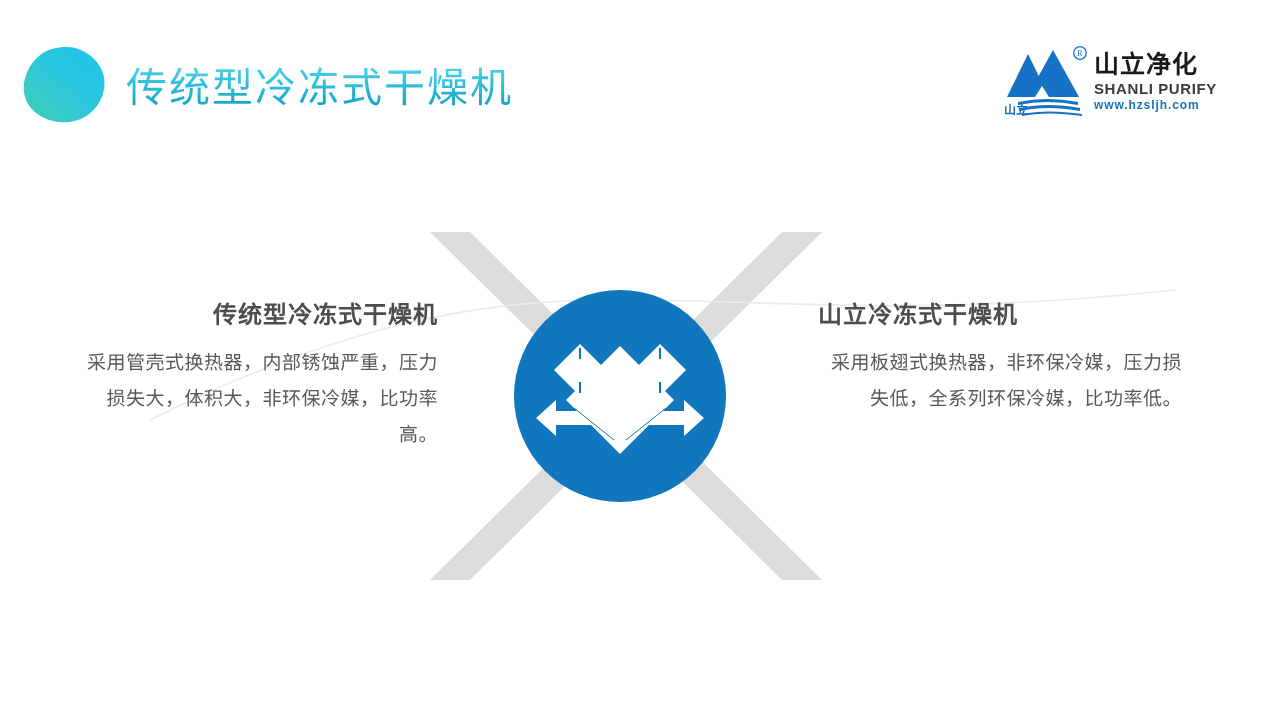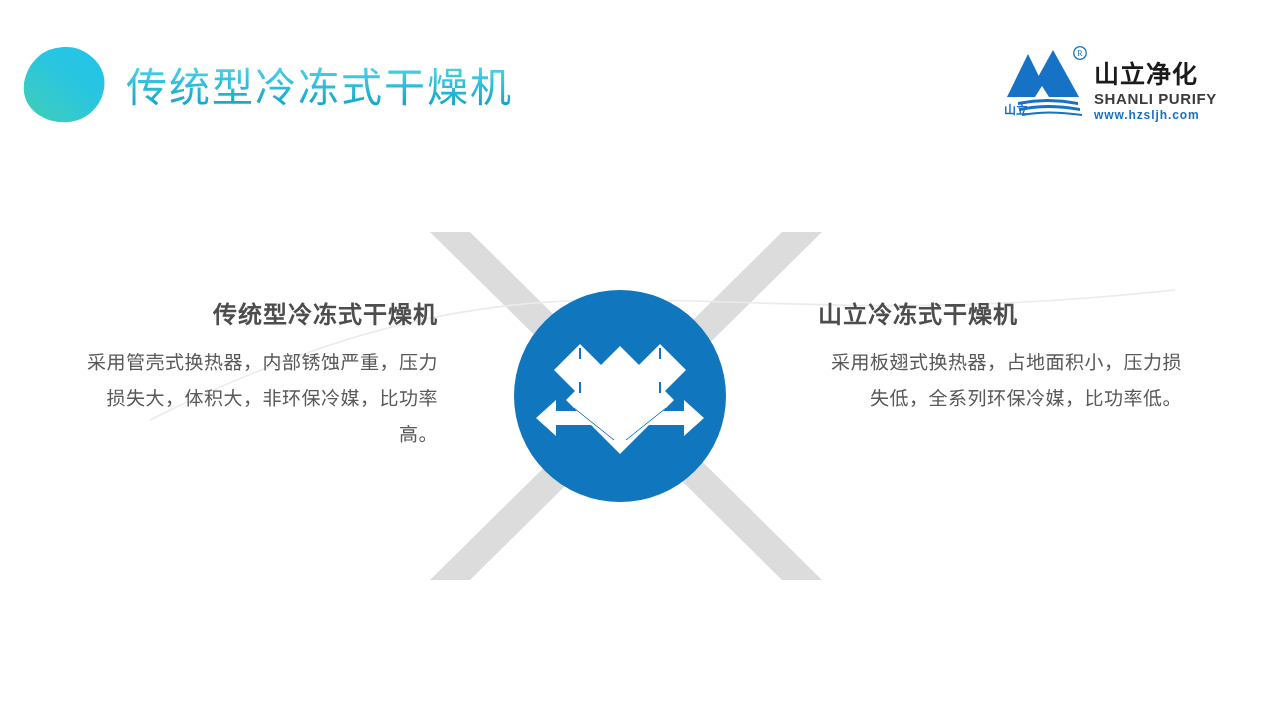--- a/index.html
+++ b/index.html
@@ -62,21 +62,21 @@
   .brand-mark {
     position: absolute;
     left: 0;
     top: 0;
     width: 86px;
     height: 74px;
   }
   .brand-words {
     position: absolute;
     left: 92px;
-    top: 16px;
+    top: 6px;
     width: 132px;
   }
   .brand-cn {
     font-family: "DejaVu Sans", "Liberation Sans", sans-serif;
     font-size: 25px;
     font-weight: 700;
     line-height: 30px;
     color: #1a1a1a;
     letter-spacing: 1px;
     white-space: nowrap;
@@ -242,16 +242,16 @@
     </svg>
   </div>
 
   <div class="panel panel-left">
     <h2 class="panel-heading">传统型冷冻式干燥机</h2>
     <p class="panel-body">采用管壳式换热器，内部锈蚀严重，压力损失大，体积大，非环保冷媒，比功率高。</p>
   </div>
 
   <div class="panel panel-right">
     <h2 class="panel-heading">山立冷冻式干燥机</h2>
-    <p class="panel-body">采用板翅式换热器，占地面积小，压力损失低，全系列环保冷媒，比功率低。</p>
+    <p class="panel-body">采用板翅式换热器，非环保冷媒，压力损失低，全系列环保冷媒，比功率低。</p>
   </div>
 
 </div>
 
 </body></html>

